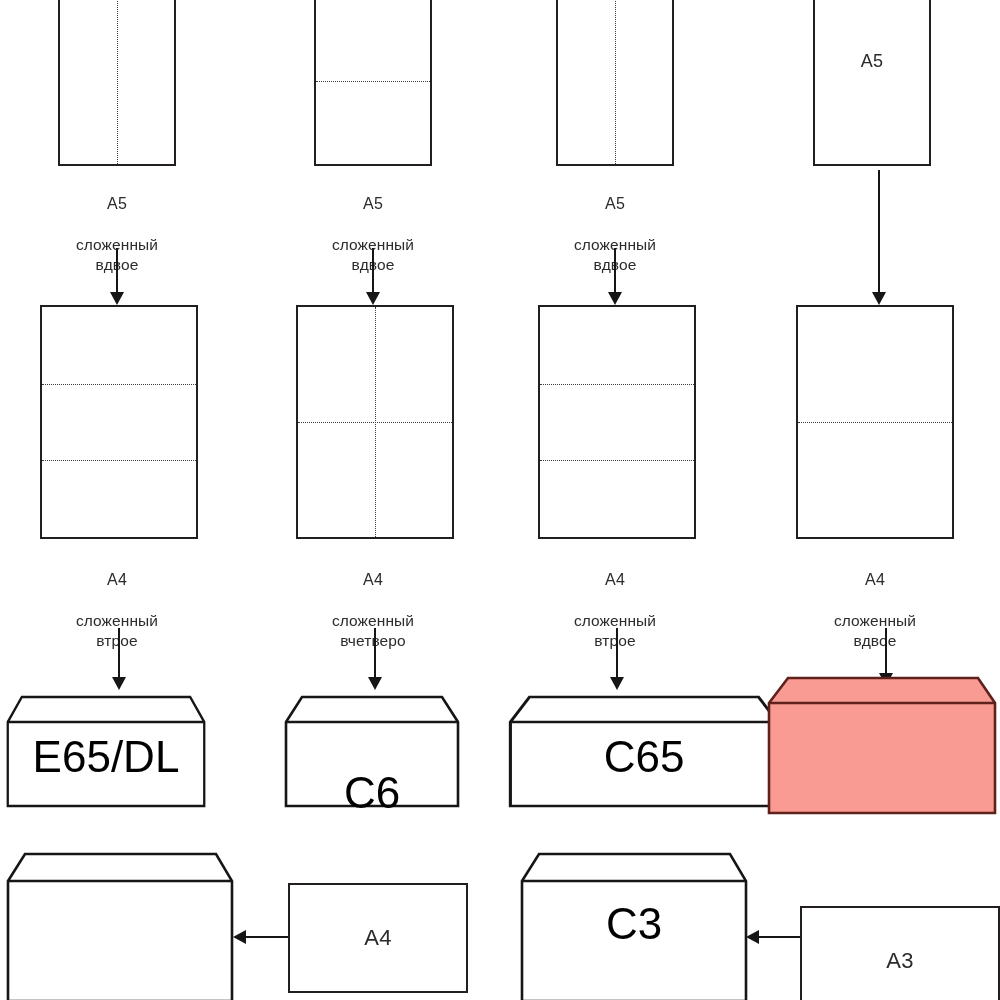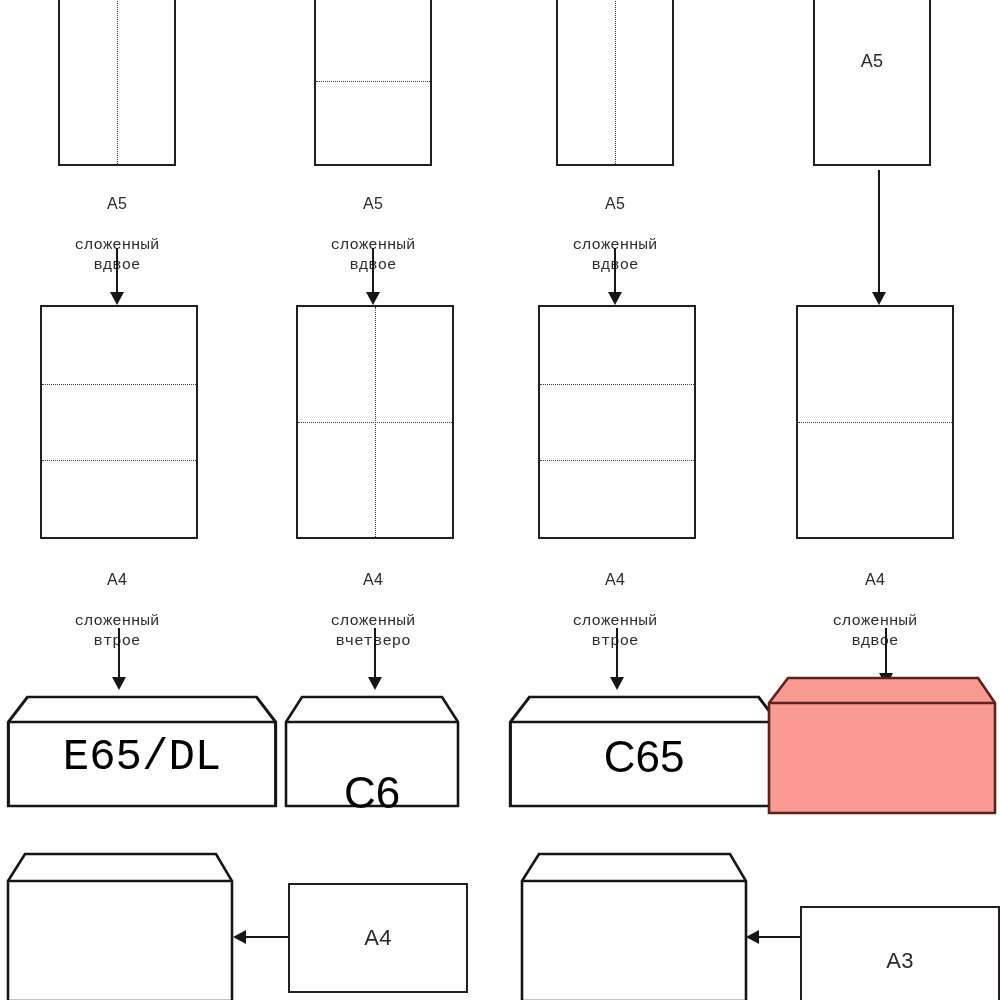--- a/index.html
+++ b/index.html
@@ -51,21 +51,21 @@
   .caption{
     position:absolute;
     text-align:center;
     font-size:15.5px;
     line-height:1.32;
     color:#2b2b2b;
     white-space:pre-line;
     letter-spacing:.1px;
   }
   .caption .cap-size{display:block;font-size:16px;}
-  .caption .cap-fold{display:block;font-family:Liberation Mono, monospace;}
+  .caption .cap-fold{display:block;}
   
   .arrow-down{
     position:absolute;
     width:14px;
   }
   .arrow-down .shaft{
     position:absolute;
     left:50%;
     top:0;
     width:0;
@@ -143,21 +143,21 @@
   <div class="caption" style="left:37px;top:549px;width:160px;">
     <span class="cap-size">A4</span>
     <span class="cap-fold">сложенный
 втрое</span>
   </div>
   <div class="arrow-down" style="left:112px;top:628px;height:62px;">
     <div class="shaft" style="height:49px;"></div>
     <div class="head"></div>
   </div>
 
-  <div class="envelope" style="left:6px;top:694px;width:272px;height:114px;font-family:Liberation Mono, monospace;">
+  <div class="envelope" style="left:6px;top:694px;width:200px;height:114px;">
     <svg viewBox="0 0 228 114" preserveAspectRatio="none">
       <path d="M2 28 L18 3 L210 3 L226 28 L226 112 L2 112 Z" fill="#ffffff" stroke="#161616" stroke-width="2.6" stroke-linejoin="miter"></path>
       <path d="M2 28 L226 28" fill="none" stroke="#161616" stroke-width="2.6"></path>
     </svg>
     <div class="env-text" style="top:38px;">E65/DL</div>
   </div>
 
   <div class="sheet" style="left:314px;top:-4px;width:118px;height:170px;">
     <div class="foldh" style="top:50%;"></div>
     <div class="sheet-label"></div>
@@ -273,20 +273,21 @@
   </div>
   <div class="sheet" style="left:288px;top:883px;width:180px;height:110px;">
     <div class="sheet-label" style="font-size:22px;">A4</div>
   </div>
 
   <div class="envelope" style="left:520px;top:851px;width:228px;height:152px;">
     <svg viewBox="0 0 228 152" preserveAspectRatio="none">
       <path d="M2 30 L19 3 L210 3 L226 30 L226 150 L2 150 Z" fill="#ffffff" stroke="#161616" stroke-width="2.6" stroke-linejoin="miter"></path>
       <path d="M2 30 L226 30" fill="none" stroke="#161616" stroke-width="2.6"></path>
     </svg>
+    <div class="env-text" style="top:48px;">C3</div>
   </div>
   <div class="arrow-left" style="left:746px;top:930px;width:57px;">
     <div class="shaft" style="width:45px;"></div>
     <div class="head"></div>
   </div>
   <div class="sheet" style="left:800px;top:883px;width:200px;height:110px;margin-top:23px;">
     <div class="sheet-label" style="font-size:22px;">A3</div>
   </div>
 
 </div>

